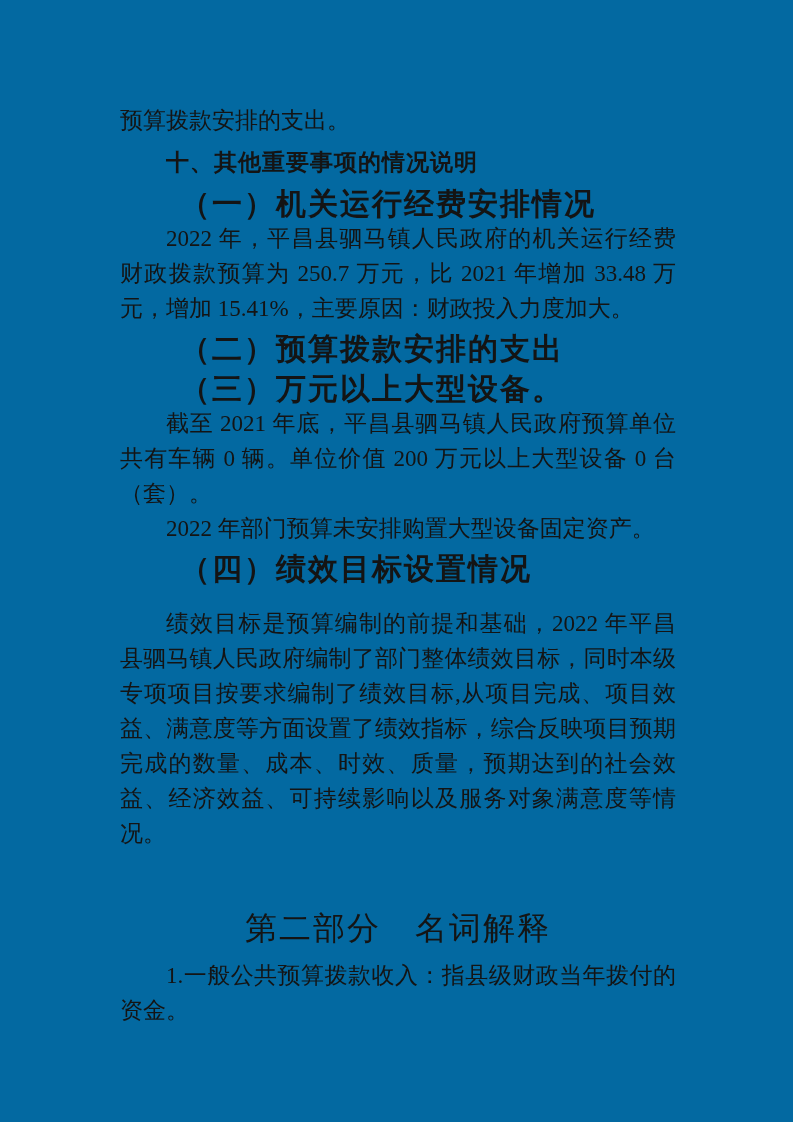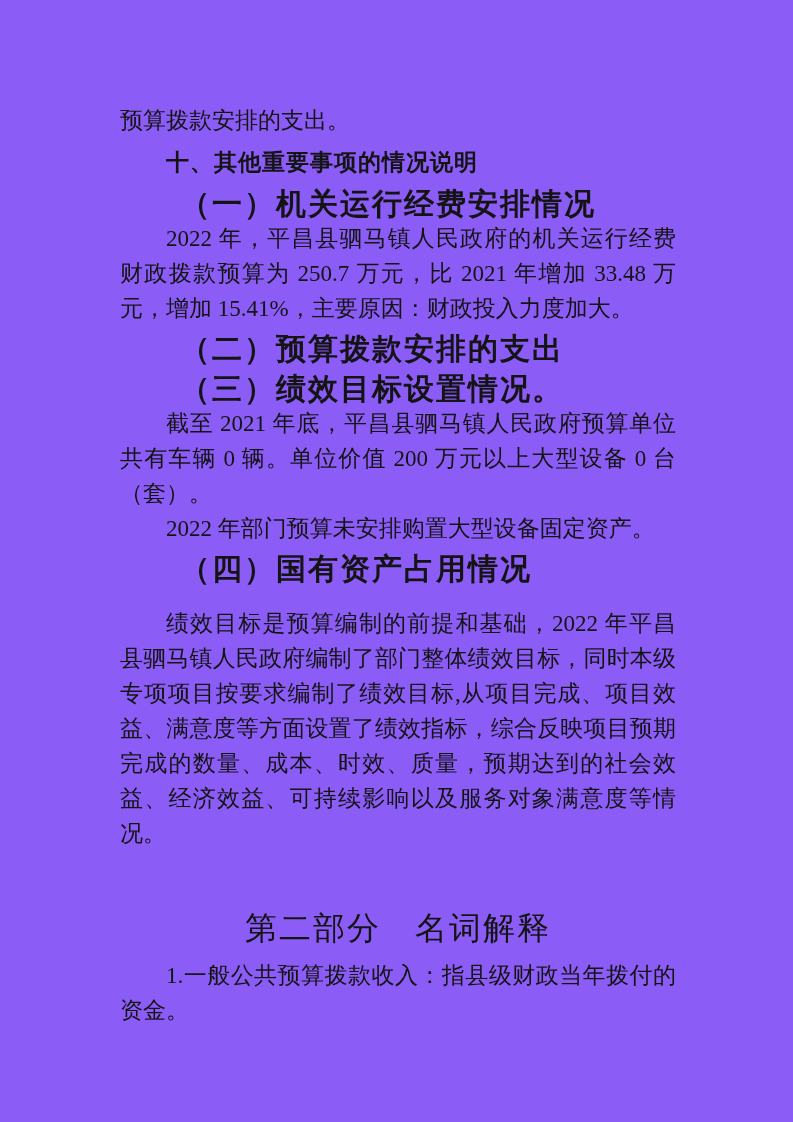--- a/index.html
+++ b/index.html
@@ -6,21 +6,21 @@
     margin: 0;
     padding: 0;
     background: #ffffff;
   }
   .page {
     position: relative;
     width: 793px;
     height: 1122px;
     box-sizing: border-box;
     padding: 103px 117px 0 120px;
-    background: #8b5cf6;
+    background: #0369a1;
     color: #141414;
     font-family: "Liberation Serif", "DejaVu Serif", serif;
     overflow: hidden;
   }
   .body-text {
     margin: 0;
     font-size: 23px;
     line-height: 35px;
     text-align: justify;
     text-justify: inter-ideograph;
@@ -67,24 +67,24 @@
 
   <p class="body-text no-indent">预算拨款安排的支出。</p>
 
   <h2 class="section-heading">十、其他重要事项的情况说明</h2>
 
   <h3 class="sub-heading">（一）机关运行经费安排情况</h3>
   <p class="body-text">2022 年，平昌县驷马镇人民政府的机关运行经费财政拨款预算为 250.7 万元，比 2021 年增加 33.48 万元，增加 15.41%，主要原因：财政投入力度加大。</p>
 
   <h3 class="sub-heading">（二）预算拨款安排的支出</h3>
 
-  <h3 class="sub-heading">（三）绩效目标设置情况。</h3>
+  <h3 class="sub-heading">（三）万元以上大型设备。</h3>
   <p class="body-text">截至 2021 年底，平昌县驷马镇人民政府预算单位共有车辆 0 辆。单位价值 200 万元以上大型设备 0 台（套）。</p>
   <p class="body-text">2022 年部门预算未安排购置大型设备固定资产。</p>
 
-  <h3 class="sub-heading">（四）国有资产占用情况</h3>
+  <h3 class="sub-heading">（四）绩效目标设置情况</h3>
   <p class="body-text after-heading">绩效目标是预算编制的前提和基础，2022 年平昌县驷马镇人民政府编制了部门整体绩效目标，同时本级专项项目按要求编制了绩效目标,从项目完成、项目效益、满意度等方面设置了绩效指标，综合反映项目预期完成的数量、成本、时效、质量，预期达到的社会效益、经济效益、可持续影响以及服务对象满意度等情况。</p>
 
   <h1 class="part-title">第二部分　名词解释</h1>
 
   <p class="body-text">1.一般公共预算拨款收入：指县级财政当年拨付的资金。</p>
 
 </div>
 
 </body></html>

